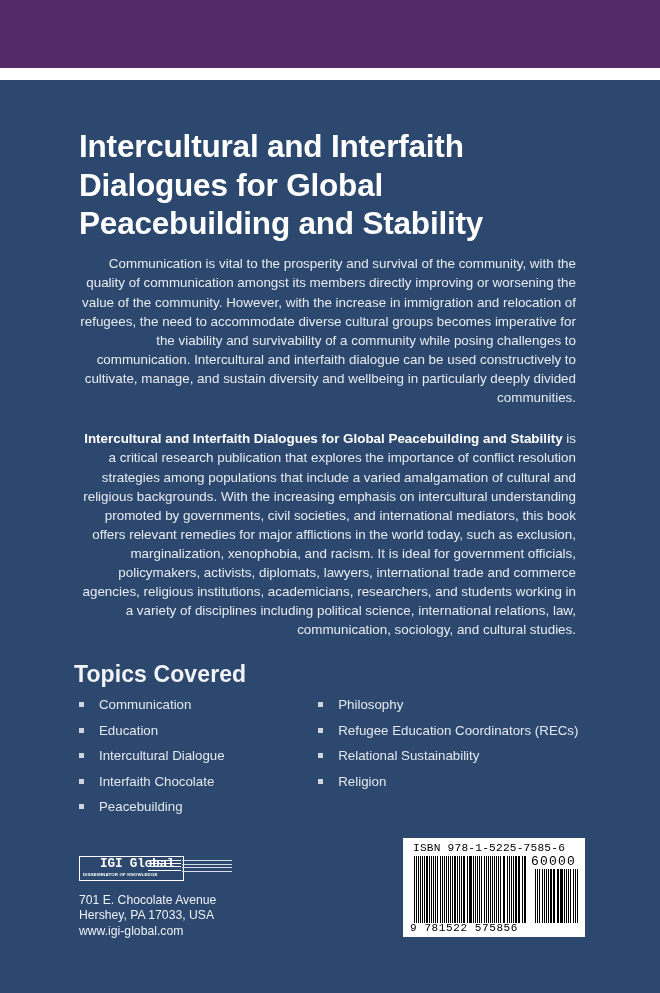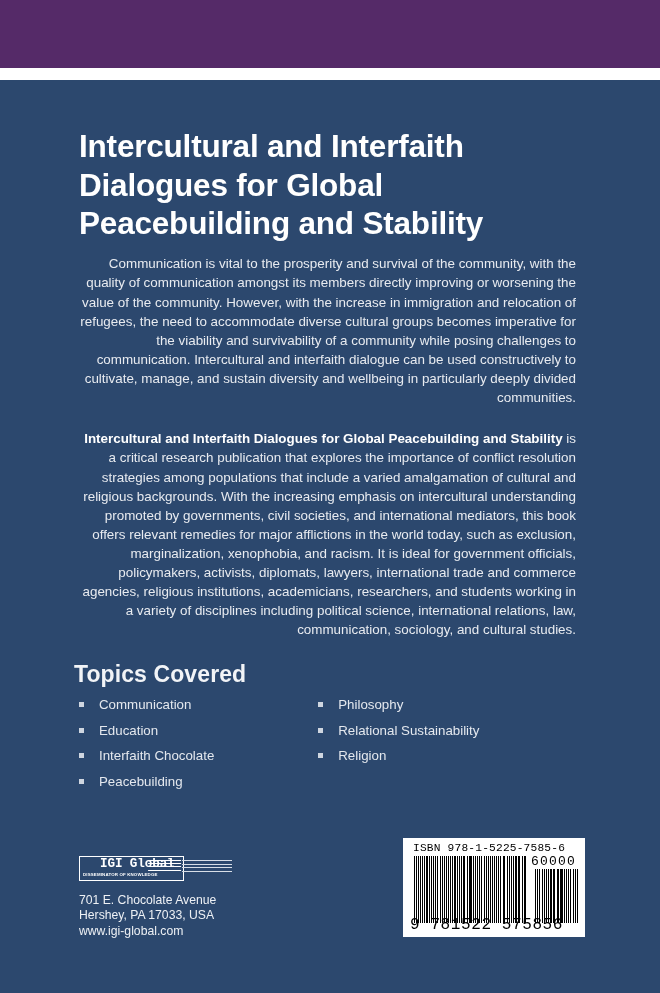--- a/index.html
+++ b/index.html
@@ -243,21 +243,21 @@
     height: 54px;
     display: flex;
     align-items: flex-start;
   }
   .bar { background: #000000; height: 100%; }
   .digits-main {
     position: absolute;
     bottom: 3px;
     left: 7px;
     font-family: "Liberation Mono", monospace;
-    font-size: 16px;
+    font-size: 11px;
     color: #000000;
     letter-spacing: 0.6px;
     white-space: nowrap;
   }
 </style>
 </head>
 <body>
 
 <div class="cover">
 
@@ -284,32 +284,40 @@
         <div class="topic-item">
           <span class="topic-bullet"></span>
           <span class="topic-label">Communication</span>
         </div>
         <div class="topic-item">
           <span class="topic-bullet"></span>
           <span class="topic-label">Education</span>
         </div>
         <div class="topic-item">
           <span class="topic-bullet"></span>
+          <span class="topic-label">Intercultural Dialogue</span>
+        </div>
+        <div class="topic-item">
+          <span class="topic-bullet"></span>
           <span class="topic-label">Interfaith Chocolate</span>
         </div>
         <div class="topic-item">
           <span class="topic-bullet"></span>
           <span class="topic-label">Peacebuilding</span>
         </div>
       </div>
 
       <div class="topics-col col-right">
         <div class="topic-item">
           <span class="topic-bullet"></span>
           <span class="topic-label">Philosophy</span>
+        </div>
+        <div class="topic-item">
+          <span class="topic-bullet"></span>
+          <span class="topic-label">Refugee Education Coordinators (RECs)</span>
         </div>
         <div class="topic-item">
           <span class="topic-bullet"></span>
           <span class="topic-label">Relational Sustainability</span>
         </div>
         <div class="topic-item">
           <span class="topic-bullet"></span>
           <span class="topic-label">Religion</span>
         </div>
       </div>

